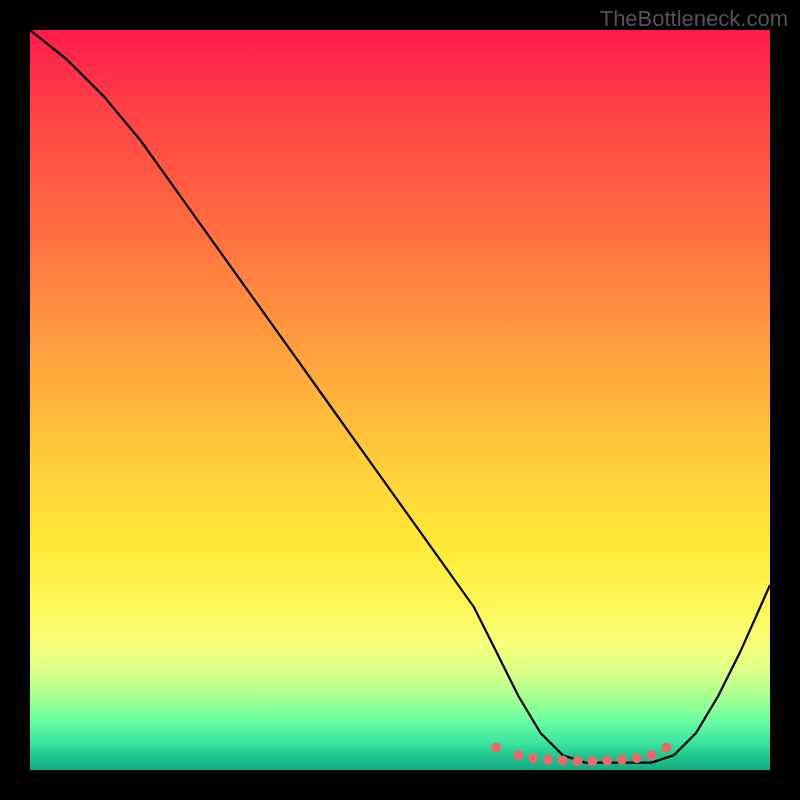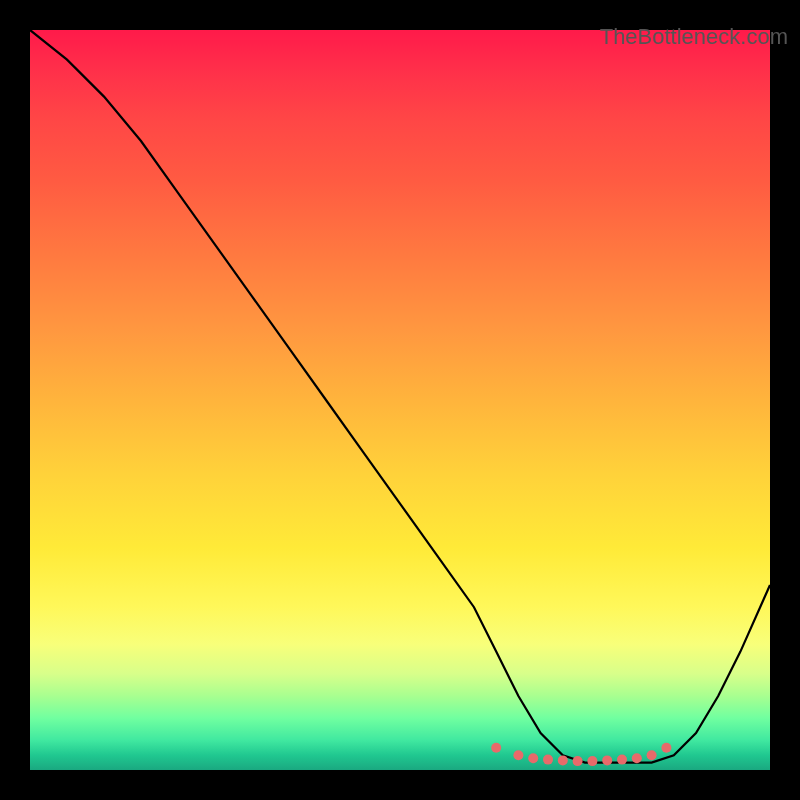--- a/index.html
+++ b/index.html
@@ -6,21 +6,21 @@
     margin: 0;
     padding: 0;
     width: 800px;
     height: 800px;
     background: #000;
     position: relative;
     font-family: Arial, sans-serif;
   }
   .watermark {
     position: absolute;
-    top: 24px;
+    top: 6px;
     right: 12px;
     color: #555;
     font-size: 22px;
     font-weight: 500;
     z-index: 10;
   }
   .plot-area {
     position: absolute;
     left: 30px;
     top: 30px;

